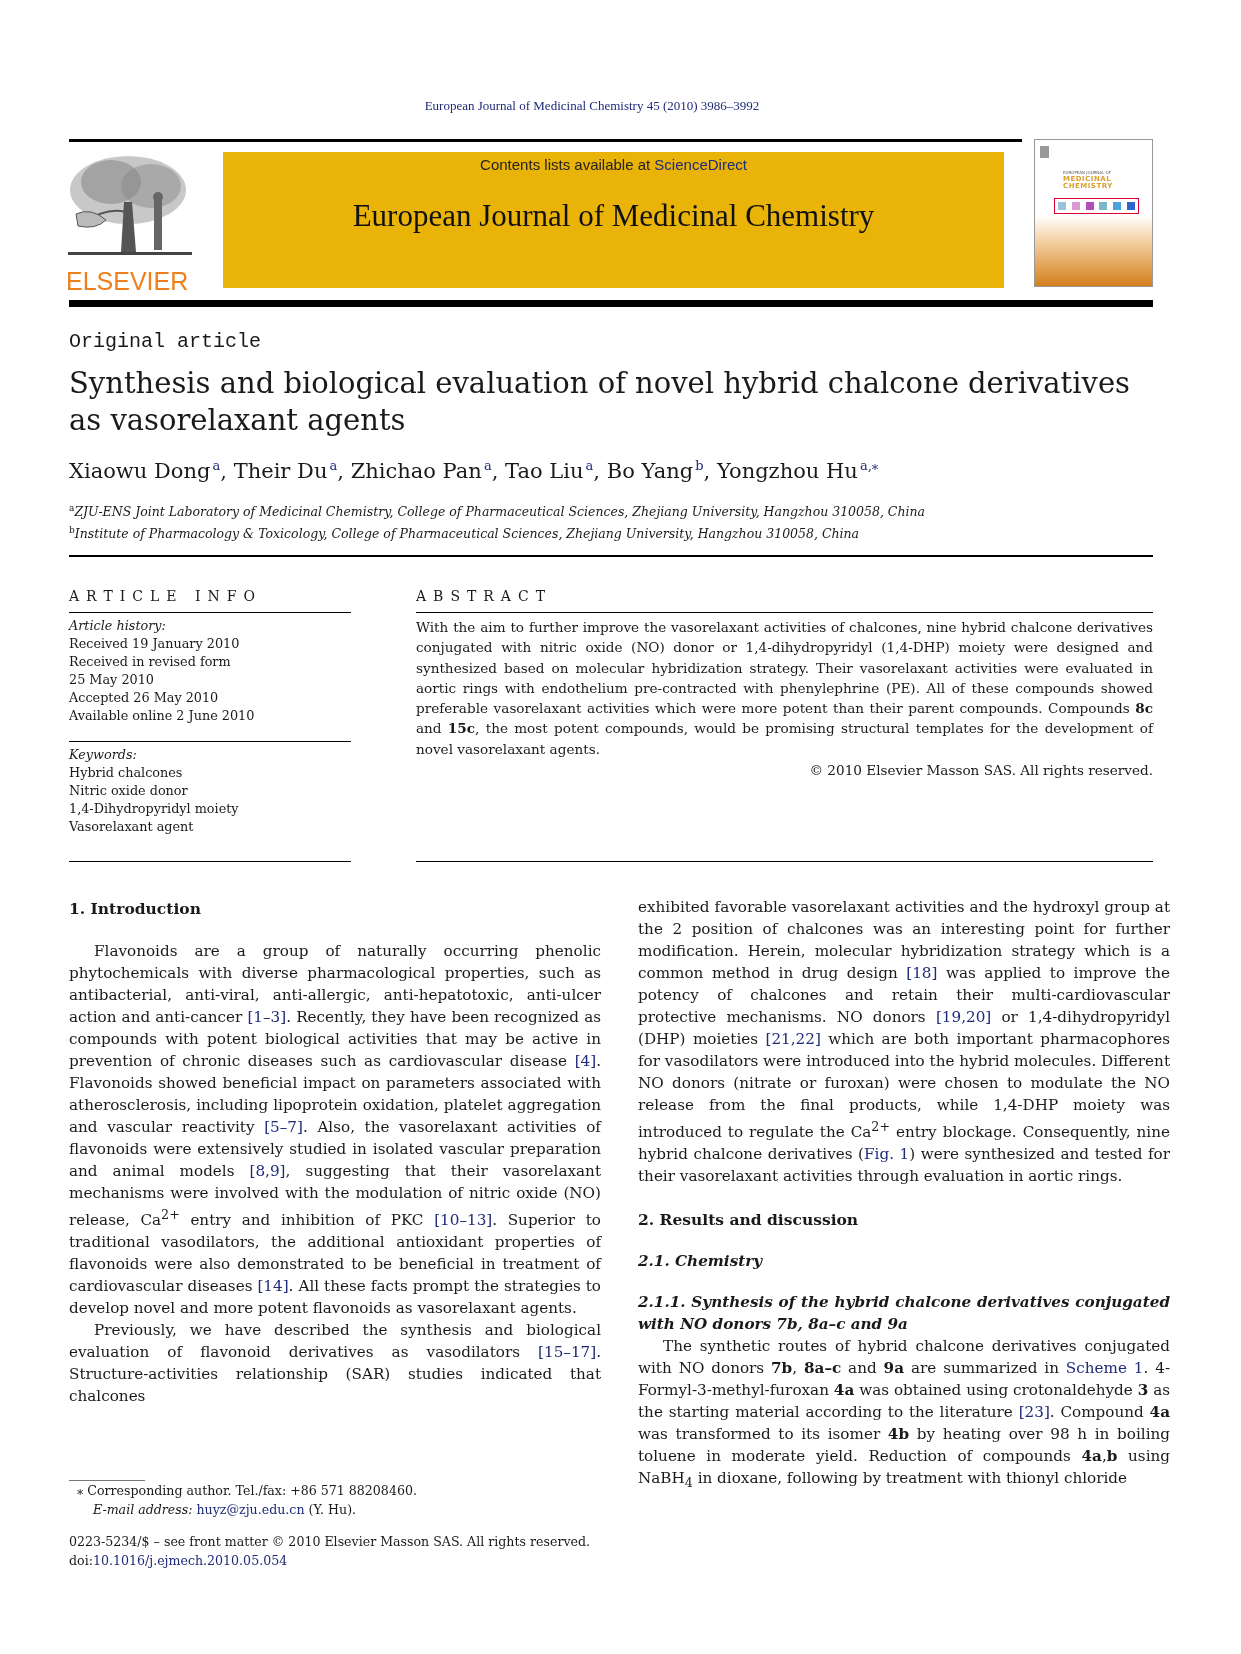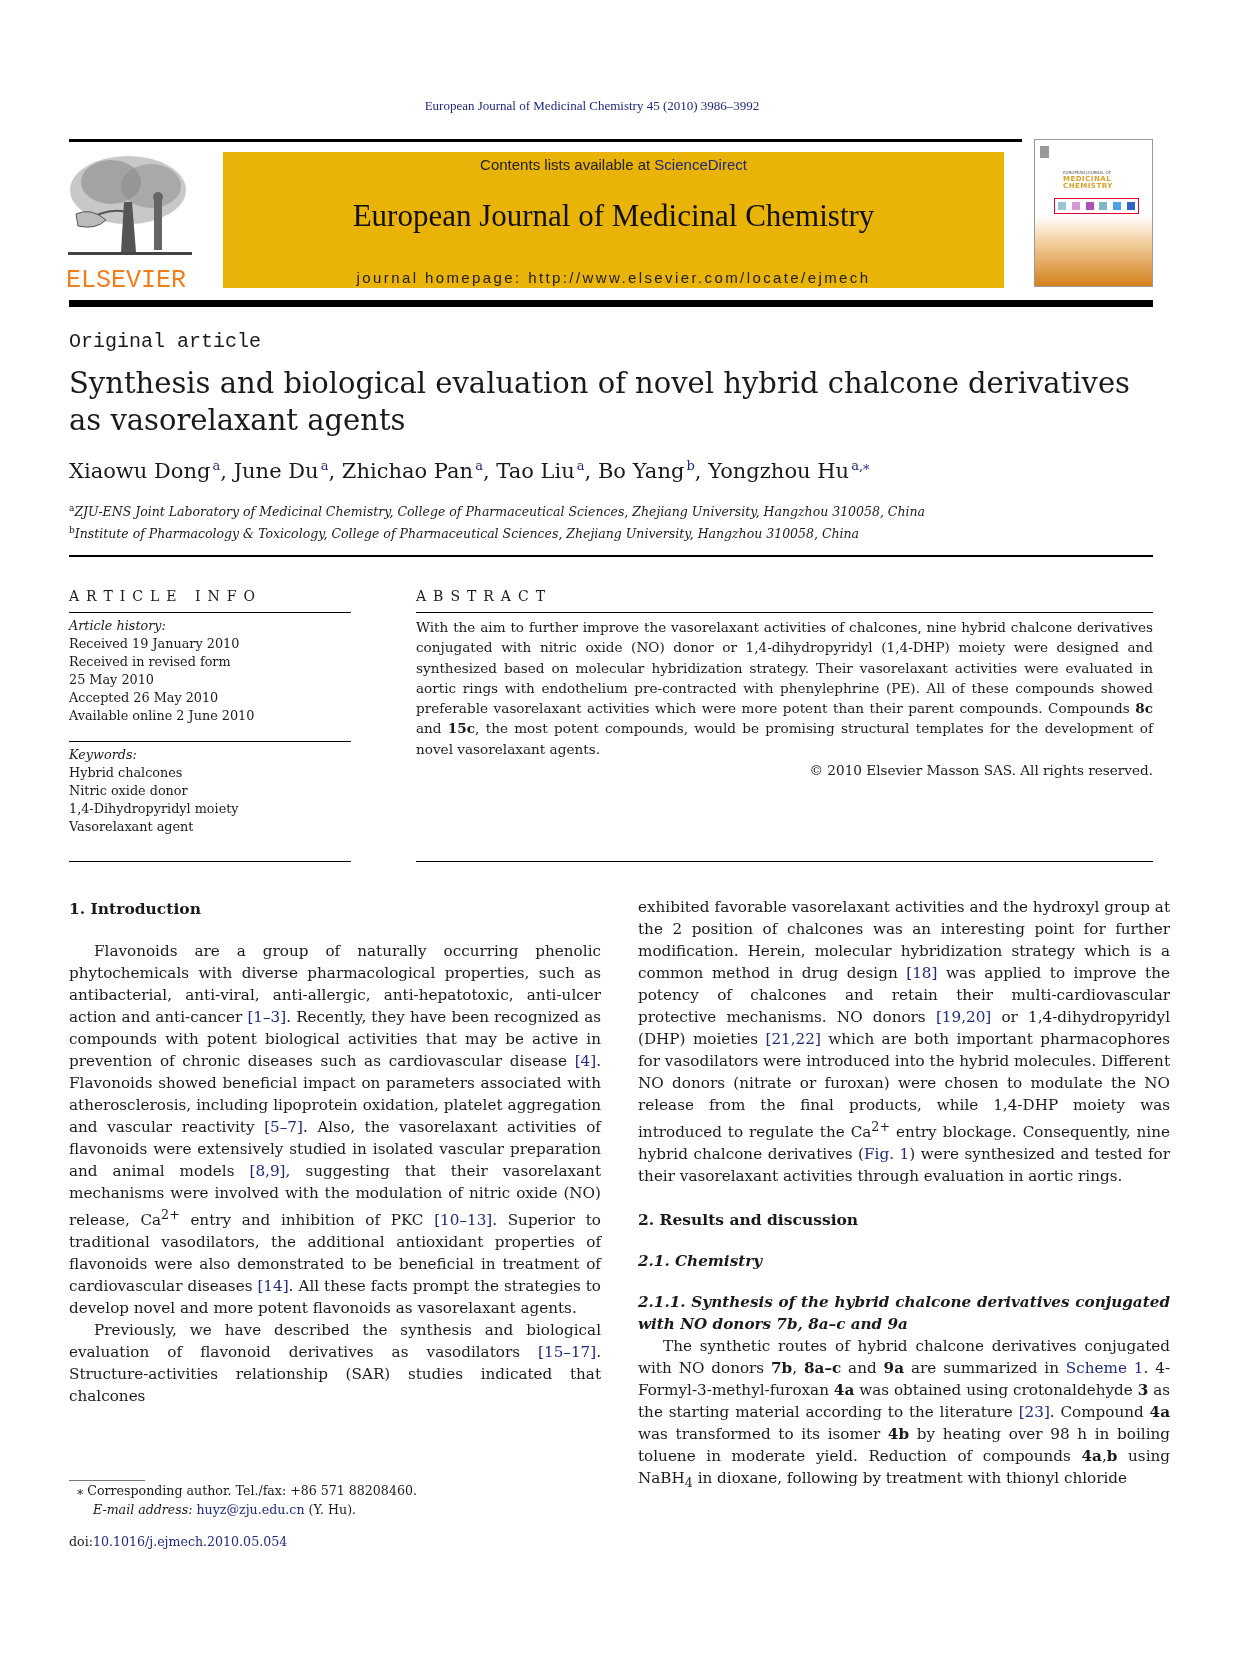--- a/index.html
+++ b/index.html
@@ -5,21 +5,21 @@
   html, body { margin:0; padding:0; background:#ffffff; }
   body { width:1241px; height:1654px; position:relative; overflow:hidden;
          font-family:"DejaVu Serif", serif; color:#1a1a1a; }
   .abs { position:absolute; }
   .link { color:#1f2a78; }
   .journal-ref { top:98px; left:0; width:1184px; text-align:center;
     font-family:"Liberation Serif", serif; font-size:13px; color:#1f2a78; }
   .rule-thin-top { top:139px; left:69px; width:953px; height:3px; background:#000; }
   .logo { top:152px; left:66px; width:130px; height:145px; }
   .tree { width:128px; height:110px; }
-  .elsevier-word { font-family:Liberation Mono, monospace; font-size:25px; color:#f07e1a;
+  .elsevier-word { font-family:Liberation Sans, sans-serif; font-size:25px; color:#f07e1a;
     letter-spacing:0px; line-height:26px; margin-top:2px; }
   .banner { top:152px; left:223px; width:781px; height:136px; background:#eab308; }
   .banner-contents { position:absolute; top:4px; width:100%; text-align:center;
     font-family:"Liberation Sans", sans-serif; font-size:15px; color:#222; }
   .banner-title { position:absolute; top:46px; width:100%; text-align:center;
     font-family:"Liberation Serif", serif; font-size:31px; color:#111; }
   .banner-home { position:absolute; top:117px; width:100%; text-align:center;
     font-family:"Liberation Sans", sans-serif; font-size:15px; letter-spacing:2.4px; color:#222; }
   .cover { top:139px; left:1034px; width:119px; height:148px; border:1px solid #999;
     background:linear-gradient(#ffffff 0%, #ffffff 52%, #f3cfa0 70%, #d4801c 100%);
@@ -86,21 +86,20 @@
     <rect x="88" y="48" width="8" height="50" fill="#666"></rect>
     <circle cx="92" cy="45" r="5" fill="#666"></circle>
     <rect x="2" y="100" width="124" height="3" fill="#444"></rect>
   </svg>
   <div class="elsevier-word">ELSEVIER</div>
 </div>
 
 <div class="abs banner">
   <div class="banner-contents"><span>Contents lists available at </span><span class="link">ScienceDirect</span></div>
   <div class="banner-title">European Journal of Medicinal Chemistry</div>
-  <div class="banner-home">journal homepage: http://www.elsevier.com/locate/ejmech</div>
 </div>
 
 <div class="abs cover">
   <div class="cover-logo"></div>
   <div class="cover-t1">EUROPEAN JOURNAL OF</div>
   <div class="cover-t2">
       <div>MEDICINAL</div>
       <div>CHEMISTRY</div>
     </div>
   <div class="cover-strip">
@@ -113,21 +112,21 @@
   </div>
 </div>
 
 <div class="abs rule-thick"></div>
 
 <div class="abs article-type">Original article</div>
 <h1 class="abs title">Synthesis and biological evaluation of novel hybrid chalcone derivatives as vasorelaxant agents</h1>
 
 <div class="abs authors">
   <span>Xiaowu Dong</span> <sup>a</sup>,
-  <span>June Du</span> <sup>a</sup>,
+  <span>Their Du</span> <sup>a</sup>,
   <span>Zhichao Pan</span> <sup>a</sup>,
   <span>Tao Liu</span> <sup>a</sup>,
   <span>Bo Yang</span> <sup>b</sup>,
   <span>Yongzhou Hu</span> <sup>a,⁎</sup>
 </div>
 
 <div class="abs affils">
   <div><sup>a</sup><span>ZJU-ENS Joint Laboratory of Medicinal Chemistry, College of Pharmaceutical Sciences, Zhejiang University, Hangzhou 310058, China</span></div>
   <div><sup>b</sup><span>Institute of Pharmacology &amp; Toxicology, College of Pharmaceutical Sciences, Zhejiang University, Hangzhou 310058, China</span></div>
 </div>
@@ -176,14 +175,15 @@
   <p class="indent"><span>The synthetic routes of hybrid chalcone derivatives conjugated with NO donors </span><b>7b</b><span>, </span><b>8a–c</b><span> and </span><b>9a</b><span> are summarized in </span><span class="link">Scheme 1</span><span>. 4-Formyl-3-methyl-furoxan </span><b>4a</b><span> was obtained using crotonaldehyde </span><b>3</b><span> as the starting material according to the literature </span><span class="link">[23]</span><span>. Compound </span><b>4a</b><span> was transformed to its isomer </span><b>4b</b><span> by heating over 98 h in boiling toluene in moderate yield. Reduction of compounds </span><b>4a</b><span>,</span><b>b</b><span> using NaBH</span><sub>4</sub><span> in dioxane, following by treatment with thionyl chloride</span></p>
 </div>
 
 <div class="abs foot-rule"></div>
 <div class="abs footnote">
   <div>&nbsp;&nbsp;<span>⁎</span><span> Corresponding author. Tel./fax: +86 571 88208460.</span></div>
   <div class="fn-indent"><i>E-mail address:</i> <span class="link">huyz@zju.edu.cn</span><span> (Y. Hu).</span></div>
 </div>
 
 <div class="abs issn">
+  <div>0223-5234/$ – see front matter © 2010 Elsevier Masson SAS. All rights reserved.</div>
   <div><span>doi:</span><span class="link">10.1016/j.ejmech.2010.05.054</span></div>
 </div>
 
 </body></html>

